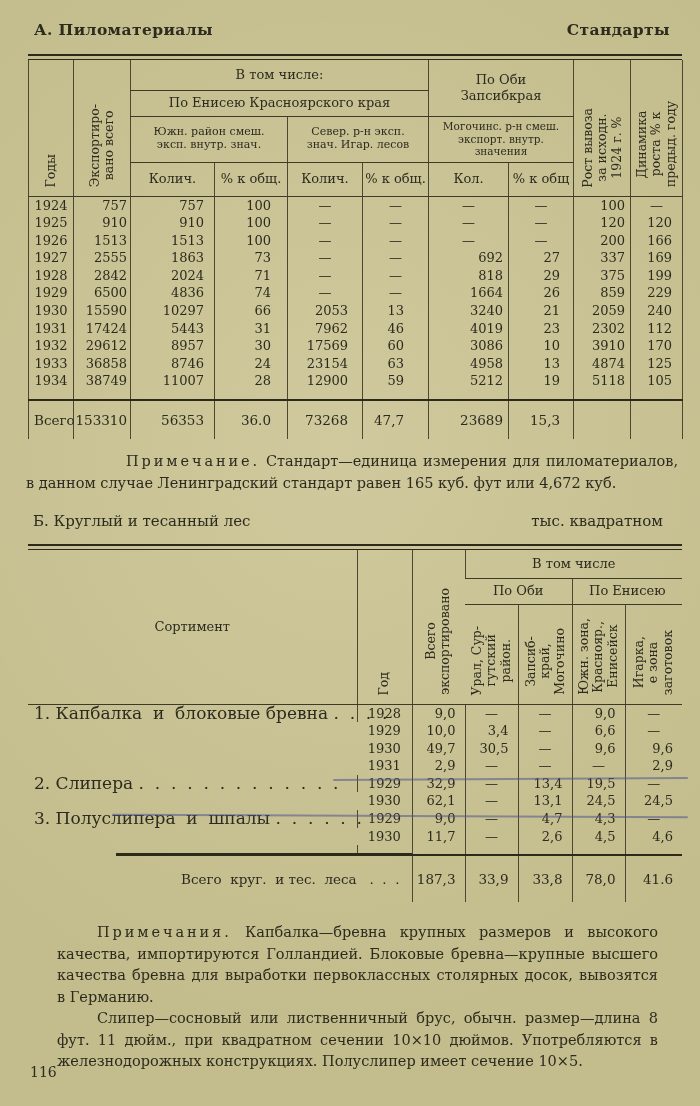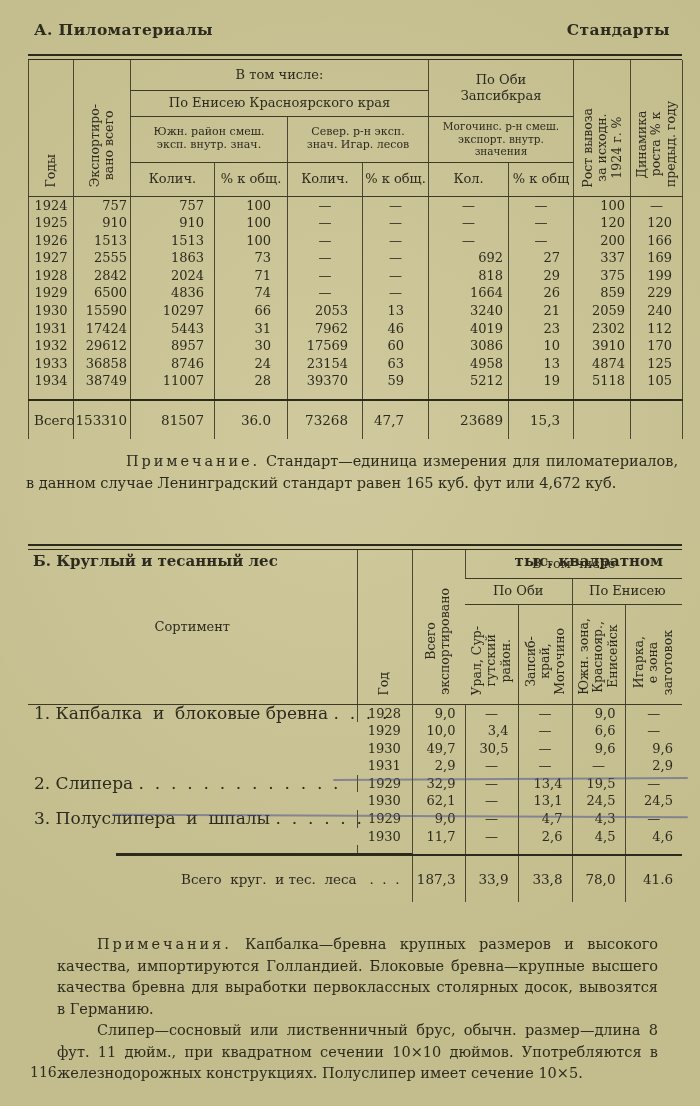--- a/index.html
+++ b/index.html
@@ -77,23 +77,23 @@
   .t2 .total td{border-top:2.6px solid #2c2a1a;height:46px;line-height:46px;font-size:13.5px;}
   .t2 .total .tlbl{border-top:none;position:relative;text-align:right;
                    padding-right:12px;white-space:pre;}
   .t2 .total .tlbl::before{content:"";position:absolute;left:88px;right:0;top:-2px;
                            height:2.6px;background:#2c2a1a;}
 
   .note1{position:absolute;top:450px;left:26px;width:652px;font-size:14.5px;
          line-height:22px;text-align:justify;text-indent:100px;margin:0;}
   .spaced{letter-spacing:0.2em;}
   .section-b{position:absolute;top:512px;left:33px;width:630px;display:flex;
-             justify-content:space-between;font-weight:700;font-size:15px;margin-top:40px;}
+             justify-content:space-between;font-weight:400;font-size:15px;}
   .notes2{position:absolute;top:922px;left:57px;width:601px;font-size:14.5px;
-          line-height:21.5px;text-align:justify;margin-top:12px;}
+          line-height:21.5px;text-align:justify;}
   .notes2 p{margin:0;text-indent:40px;}
   .pagenum{position:absolute;top:1064px;left:30px;font-size:14px;}
 
   .ink{position:absolute;height:1.8px;background:rgba(79,84,144,0.55);border-radius:1px;}
   .ink1{top:778px;left:333px;width:355px;transform:rotate(-0.35deg);}
   .ink2{top:815px;left:112px;width:576px;transform:rotate(0.25deg);}
 </style>
 </head>
 <body>
 
@@ -274,21 +274,21 @@
         <td class="num c-mqty">4958</td>
         <td class="num c-mpct">13</td>
         <td class="num c-growth">4874</td>
         <td class="num c-dyn">125</td>
       </tr>
       <tr>
         <td class="yr">1934</td>
         <td class="num c-total">38749</td>
         <td class="num c-sqty">11007</td>
         <td class="num c-spct">28</td>
-        <td class="num c-nqty">39370</td>
+        <td class="num c-nqty">12900</td>
         <td class="num c-npct">59</td>
         <td class="num c-mqty">5212</td>
         <td class="num c-mpct">19</td>
         <td class="num c-growth">5118</td>
         <td class="num c-dyn">105</td>
       </tr>
     </tbody>
   <tbody>
     <tr class="spacer">
       <td></td>
@@ -298,21 +298,21 @@
         <td></td>
         <td></td>
         <td></td>
         <td></td>
         <td></td>
         <td></td>
     </tr>
     <tr class="total">
       <td class="lbl">Всего</td>
       <td class="num c-total">153310</td>
-      <td class="num c-sqty">81507</td>
+      <td class="num c-sqty">56353</td>
       <td class="num c-spct">36.0</td>
       <td class="num c-nqty">73268</td>
       <td class="num c-npct">47,7</td>
       <td class="num c-mqty">23689</td>
       <td class="num c-mpct">15,3</td>
       <td></td>
       <td></td>
     </tr>
   </tbody>
 </table>

